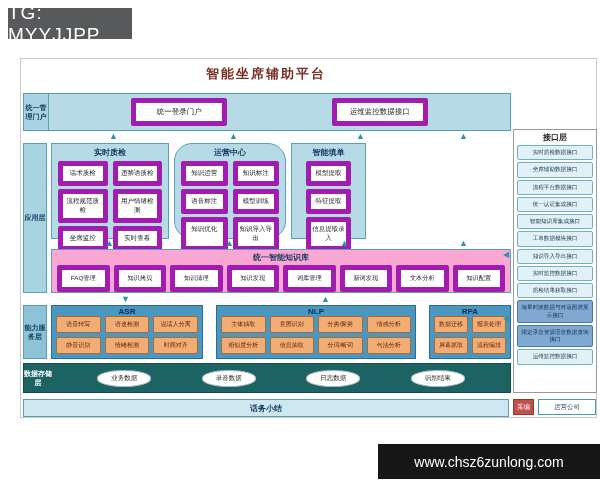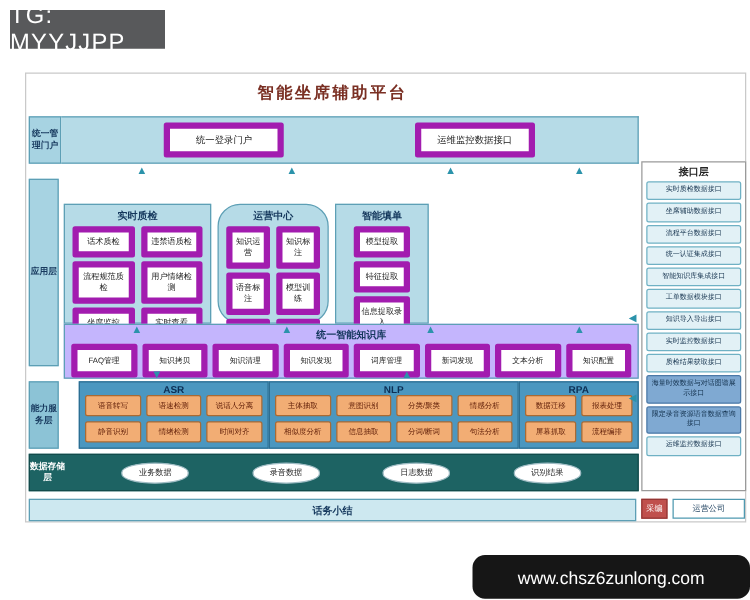--- a/index.html
+++ b/index.html
@@ -4,21 +4,21 @@
 <style>
   * { margin:0; padding:0; box-sizing:border-box; }
   html,body { width:600px; height:480px; background:#fff; overflow:hidden; }
   body { font-family:"Liberation Sans","DejaVu Sans",sans-serif; position:relative; }
 
   .tg-badge { position:absolute; left:8px; top:8px; width:124px; height:31px;
     background:#58595b; color:#fff; font-size:19px; display:flex; align-items:center;
     justify-content:center; letter-spacing:1px; }
   .site-badge { position:absolute; right:0; top:444px; width:222px; height:35px;
     background:#161616; color:#fff; font-size:14px; display:flex; align-items:center;
-    justify-content:center;border-radius:10px; }
+    justify-content:center; }
 
   .diagram { position:absolute; left:20px; top:58px; width:577px; height:360px;
     background:#fff; border:1px solid #c9c9c9; }
 
   .title { position:absolute; left:0; top:6px; width:490px; text-align:center;
     font-size:13px; font-weight:bold; color:#7a2f23; letter-spacing:2px; }
 
   .side-label { background:#a7d3e2; border:1px solid #5d9fb5; color:#17395e;
     display:flex; align-items:center; justify-content:center; text-align:center;
     font-weight:bold; line-height:1.35; }
@@ -35,39 +35,39 @@
 
   .arrow { position:absolute; color:#2b93ab; font-size:9px; line-height:1; }
 
   .arrow-row1 { position:absolute; left:0; top:73px; width:490px; height:10px; }
   .arrow-row2 { position:relative; height:10px; }
   .arrow-row3 { position:absolute; left:0; top:236px; width:490px; height:9px; }
 
   
   .app-row { position:absolute; left:2px; top:84px; width:488px; height:150px; display:flex; }
   .app-label { width:24px; font-size:7px; flex:none; }
-  .app-content { flex:1; margin-left:4px; display:flex; flex-direction:column;margin-top:20px; }
+  .app-content { flex:1; margin-left:4px; display:flex; flex-direction:column; }
   .groups { display:flex; gap:5px; height:96px; }
   .group { background:#b6dbe7; border:1px solid #5d9fb5; display:flex; flex-direction:column; }
   .group-title { text-align:center; font-size:8px; font-weight:bold; color:#14375c; padding-top:3px; }
   .g-grid { flex:1; display:grid; grid-template-columns:1fr 1fr; gap:3px 5px;
     padding:3px 6px 5px; align-content:space-around; }
   .g-grid .wbox { font-size:6.5px; padding:3px 1px; }
   .g-grid.cols1 { grid-template-columns:74%; justify-content:center; }
-  .g1 { width:118px; } .g2 { width:112px; } .g3 { width:89px;border-radius:18px; } .g4 { width:75px; }
-
-  .kb { height:44px; background:#c4b5fd; border:1px solid #5d9fb5; padding:2px 5px 5px; }
+  .g1 { width:118px; } .g2 { width:112px; } .g3 { width:112px;border-radius:18px; } .g4 { width:75px; }
+
+  .kb { height:44px; background:#f9a8d4; border:1px solid #5d9fb5; padding:2px 5px 5px; }
   .kb-title { text-align:center; font-size:8px; font-weight:bold; color:#14375c; }
   .kb-items { display:flex; gap:4px; margin-top:2px; }
   .kb-items .wbox { flex:1; font-size:6.2px; padding:4px 0; }
 
   
   .cap-row { position:absolute; left:2px; top:246px; width:488px; height:54px; display:flex; }
   .cap-label { width:24px; font-size:7px; flex:none; background:#8cc3d6; }
-  .panels { flex:1; margin-left:16px; display:flex; gap:0; }
+  .panels { flex:1; margin-left:4px; display:flex; gap:13px; }
   .panel { background:#4b97c0; border:1px solid #2c6e92; padding:1px 4px 4px;
     display:flex; flex-direction:column; }
   .panel-title { text-align:center; font-size:8px; font-weight:bold; color:#0c2f55; }
   .p-grid { flex:1; display:grid; gap:3px 4px; align-content:space-around; }
   .p-asr { width:152px; } .p-asr .p-grid { grid-template-columns:repeat(3,1fr); }
   .p-nlp { width:200px; } .p-nlp .p-grid { grid-template-columns:repeat(4,1fr); }
   .p-rpa { flex:1; } .p-rpa .p-grid { grid-template-columns:repeat(2,1fr); }
   .obox { background:#f2ad74; border:1px solid #a96a33; border-radius:2px; color:#5f1d07;
     font-size:6px; text-align:center; padding:3px 0; }
 

